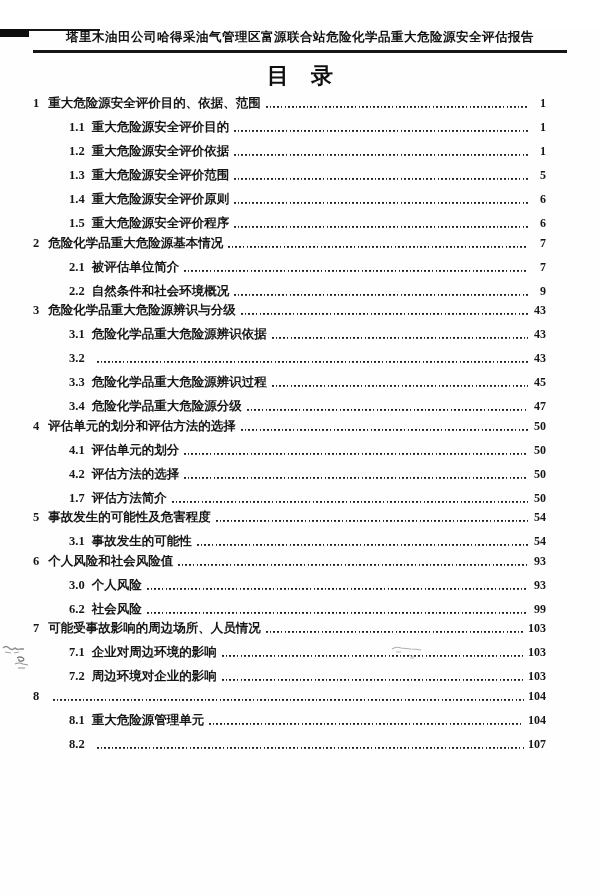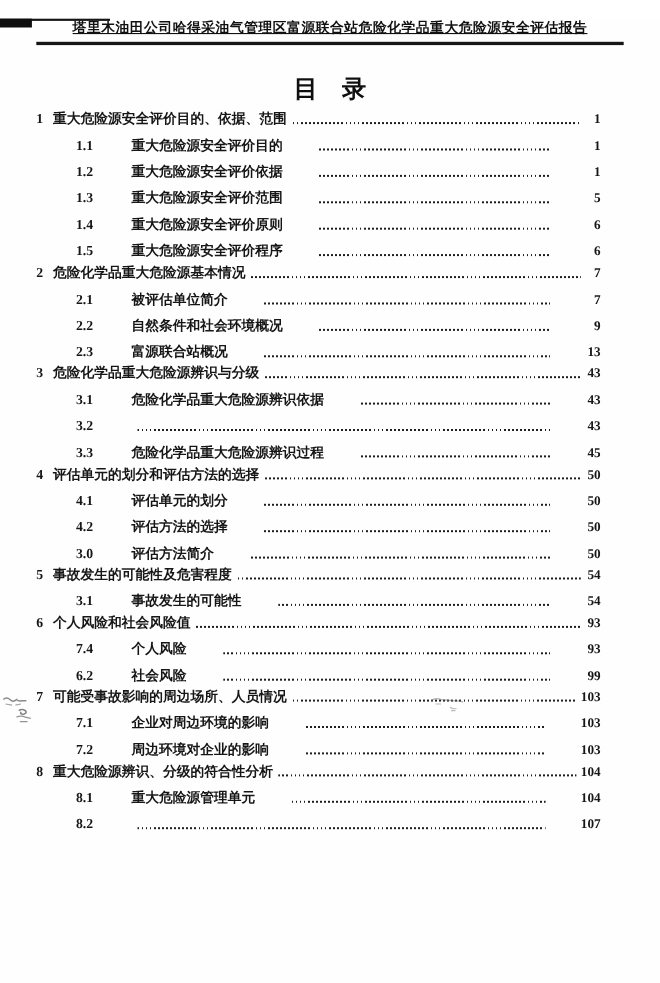--- a/index.html
+++ b/index.html
@@ -15,61 +15,60 @@
   .page { position:relative; width:600px; height:894px; background:#fefefe; }
 
   
   .corner-bar   { position:absolute; left:0; top:0; width:29px; height:8px; background:#0e0e0e; }
   .corner-line  { position:absolute; left:0; top:0; width:100px; height:2px; background:#161616; }
   .smudge-left  { position:absolute; left:1px;  top:615px; width:40px; height:28px; opacity:.78; }
   .smudge-mid   { position:absolute; left:386px; top:615px; width:38px; height:16px; opacity:.6; }
 
   
   .report-header {
-    margin:17px 33px 0 33px;
+    margin:29px 33px 0 33px;
     text-align:center;
     font-size:12.5px;
     font-weight:bold;
     letter-spacing:.5px;
     line-height:16px;
     color:#111;
     white-space:nowrap;
-    text-decoration:underline;
   }
   .header-rule {
     margin:5px 33px 0 33px;
     height:3px;
     border-top:2.5px solid #161616;
     border-bottom:1.5px solid #161616;
   }
 
   
   .toc-title {
-    margin-top:26px;
+    margin-top:9px;
     text-align:center;
     font-size:22px;
     font-weight:bold;
     line-height:28px;
     color:#0f0f0f;
   }
 
   
   .toc-list { margin:7px 54px 0 33px; }
   .row {
     display:flex;
     align-items:baseline;
     height:13px;
     line-height:13px;
     font-size:12.5px;
     font-weight:bold;
     color:#161616;
     white-space:nowrap;
   }
   .row.lv1 { margin-top:6.5px; }
-  .row.lv2 { margin-top:11px; padding-left:36px;gap:28px; }
+  .row.lv2 { margin-top:11px; padding-left:36px; }
   .row .num   { margin-right:9px; }
   .row.lv2 .num { margin-right:7px; }
   .row .leader {
     flex:1;
     align-self:flex-end;
     height:2px;
     margin:0 4px 2px 5px;
     background-image:repeating-linear-gradient(to right,#1c1c1c 0,#1c1c1c 1.6px,transparent 1.6px,transparent 3.7px);
     background-position:bottom left;
     background-size:100% 1.8px;
@@ -138,26 +137,20 @@
       <span class="title">被评估单位简介</span>
       <span class="leader"></span>
       <span class="pagenum">7</span>
     </div>
       <div class="row lv2">
       <span class="num">2.2</span>
       <span class="title">自然条件和社会环境概况</span>
       <span class="leader"></span>
       <span class="pagenum">9</span>
     </div>
-      <div class="row lv2">
-      <span class="num">2.3</span>
-      <span class="title">富源联合站概况</span>
-      <span class="leader"></span>
-      <span class="pagenum">13</span>
-    </div>
       <div class="row lv1">
       <span class="num">3</span>
       <span class="title">危险化学品重大危险源辨识与分级</span>
       <span class="leader"></span>
       <span class="pagenum">43</span>
     </div>
       <div class="row lv2">
       <span class="num">3.1</span>
       <span class="title">危险化学品重大危险源辨识依据</span>
       <span class="leader"></span>
@@ -167,40 +160,46 @@
       <span class="num">3.2</span>
       <span class="leader"></span>
       <span class="pagenum">43</span>
     </div>
       <div class="row lv2">
       <span class="num">3.3</span>
       <span class="title">危险化学品重大危险源辨识过程</span>
       <span class="leader"></span>
       <span class="pagenum">45</span>
     </div>
+      <div class="row lv2">
+      <span class="num">3.4</span>
+      <span class="title">危险化学品重大危险源分级</span>
+      <span class="leader"></span>
+      <span class="pagenum">47</span>
+    </div>
       <div class="row lv1">
       <span class="num">4</span>
       <span class="title">评估单元的划分和评估方法的选择</span>
       <span class="leader"></span>
       <span class="pagenum">50</span>
     </div>
       <div class="row lv2">
       <span class="num">4.1</span>
       <span class="title">评估单元的划分</span>
       <span class="leader"></span>
       <span class="pagenum">50</span>
     </div>
       <div class="row lv2">
       <span class="num">4.2</span>
       <span class="title">评估方法的选择</span>
       <span class="leader"></span>
       <span class="pagenum">50</span>
     </div>
       <div class="row lv2">
-      <span class="num">3.0</span>
+      <span class="num">1.7</span>
       <span class="title">评估方法简介</span>
       <span class="leader"></span>
       <span class="pagenum">50</span>
     </div>
       <div class="row lv1">
       <span class="num">5</span>
       <span class="title">事故发生的可能性及危害程度</span>
       <span class="leader"></span>
       <span class="pagenum">54</span>
     </div>
@@ -210,21 +209,21 @@
       <span class="leader"></span>
       <span class="pagenum">54</span>
     </div>
       <div class="row lv1">
       <span class="num">6</span>
       <span class="title">个人风险和社会风险值</span>
       <span class="leader"></span>
       <span class="pagenum">93</span>
     </div>
       <div class="row lv2">
-      <span class="num">7.4</span>
+      <span class="num">3.0</span>
       <span class="title">个人风险</span>
       <span class="leader"></span>
       <span class="pagenum">93</span>
     </div>
       <div class="row lv2">
       <span class="num">6.2</span>
       <span class="title">社会风险</span>
       <span class="leader"></span>
       <span class="pagenum">99</span>
     </div>
@@ -241,21 +240,20 @@
       <span class="pagenum">103</span>
     </div>
       <div class="row lv2">
       <span class="num">7.2</span>
       <span class="title">周边环境对企业的影响</span>
       <span class="leader"></span>
       <span class="pagenum">103</span>
     </div>
       <div class="row lv1">
       <span class="num">8</span>
-      <span class="title">重大危险源辨识、分级的符合性分析</span>
       <span class="leader"></span>
       <span class="pagenum">104</span>
     </div>
       <div class="row lv2">
       <span class="num">8.1</span>
       <span class="title">重大危险源管理单元</span>
       <span class="leader"></span>
       <span class="pagenum">104</span>
     </div>
       <div class="row lv2">

